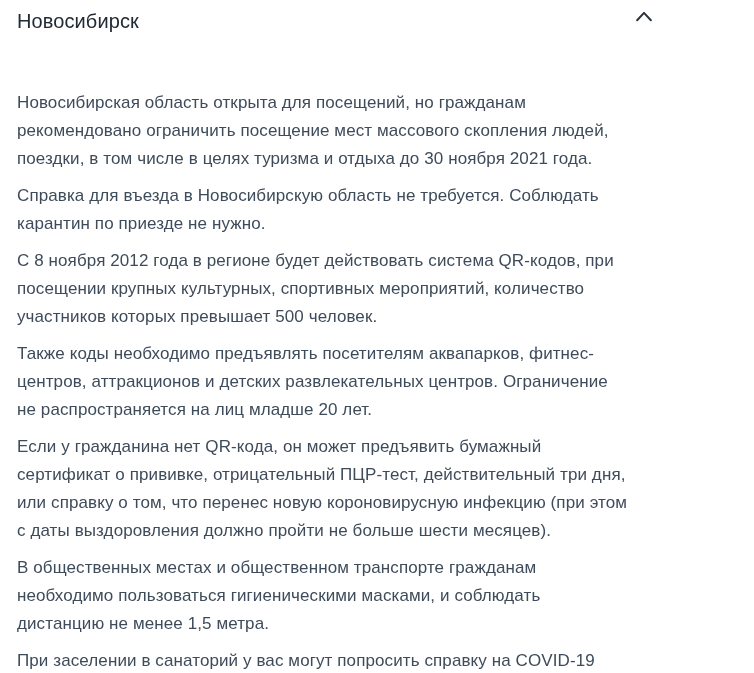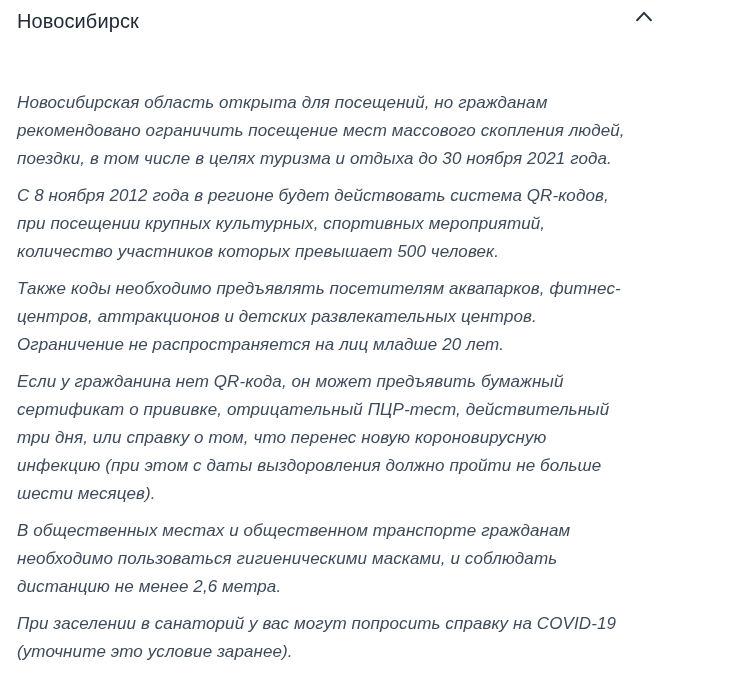--- a/index.html
+++ b/index.html
@@ -46,39 +46,39 @@
   }
   .panel-body {
     margin-top: 55px;
   }
   .panel-body p {
     font-size: 17px;
     line-height: 28px;
     letter-spacing: 0.1px;
     color: var(--body-text);
     margin: 0 0 9px 0;
-    font-style: italic;
   }
 </style>
 </head>
 <body>
 
 <div class="accordion-panel">
 
   <div class="accordion-header">
     <h2 class="region-title">Новосибирск</h2>
     <span class="chevron">
       <svg viewBox="0 0 24 24" width="22" height="22" aria-hidden="true">
         <polyline points="4.5,15.5 12,7.5 19.5,15.5" fill="none" stroke="currentColor" stroke-width="2.2" stroke-linecap="round" stroke-linejoin="round"></polyline>
       </svg>
     </span>
   </div>
 
   <div class="panel-body">
     <p>Новосибирская область открыта для посещений, но гражданам рекомендовано ограничить посещение мест массового скопления людей, поездки, в том числе в целях туризма и отдыха до 30 ноября 2021 года.</p>
+    <p>Справка для въезда в Новосибирскую область не требуется. Соблюдать карантин по приезде не нужно.</p>
     <p>С 8 ноября 2012 года в регионе будет действовать система QR-кодов, при посещении крупных культурных, спортивных мероприятий, количество участников которых превышает 500 человек.</p>
     <p>Также коды необходимо предъявлять посетителям аквапарков, фитнес-центров, аттракционов и детских развлекательных центров. Ограничение не распространяется на лиц младше 20 лет.</p>
     <p>Если у гражданина нет QR-кода, он может предъявить бумажный сертификат о прививке, отрицательный ПЦР-тест, действительный три дня, или справку о том, что перенес новую короновирусную инфекцию (при этом с даты выздоровления должно пройти не больше шести месяцев).</p>
-    <p>В общественных местах и общественном транспорте гражданам необходимо пользоваться гигиеническими масками, и соблюдать дистанцию не менее 2,6 метра.</p>
+    <p>В общественных местах и общественном транспорте гражданам необходимо пользоваться гигиеническими масками, и соблюдать дистанцию не менее 1,5 метра.</p>
     <p>При заселении в санаторий у вас могут попросить справку на COVID-19 (уточните это условие заранее).</p>
   </div>
 
 </div>
 
 </body></html>

